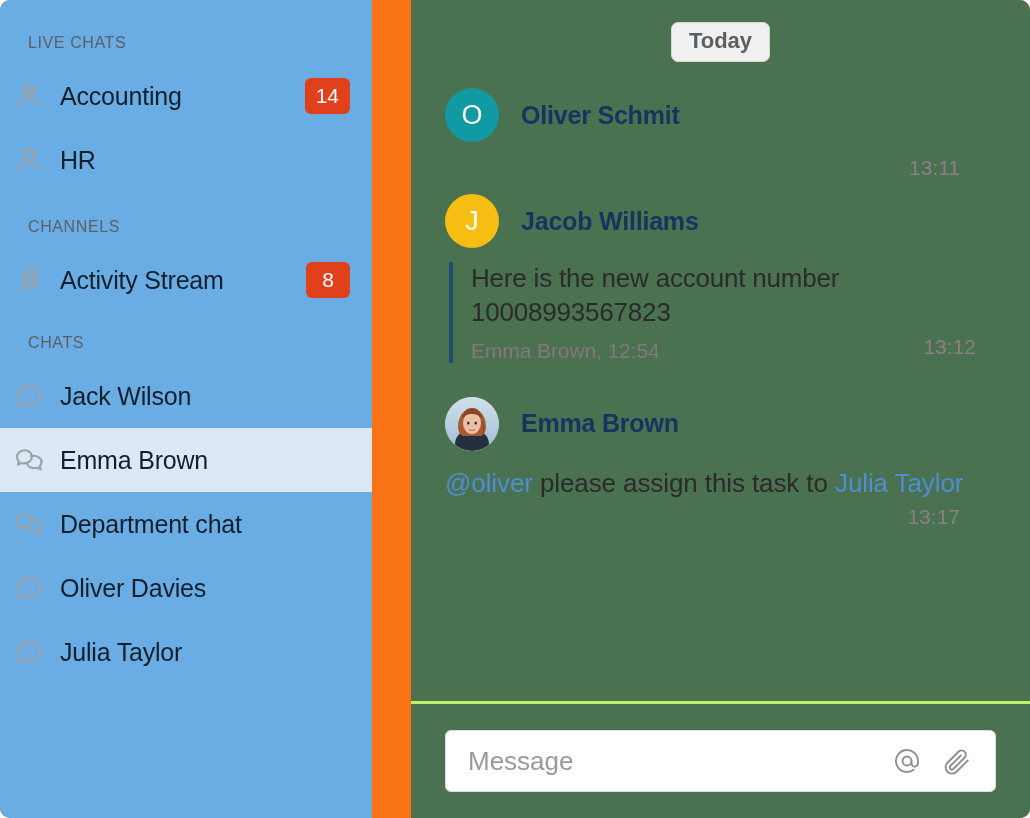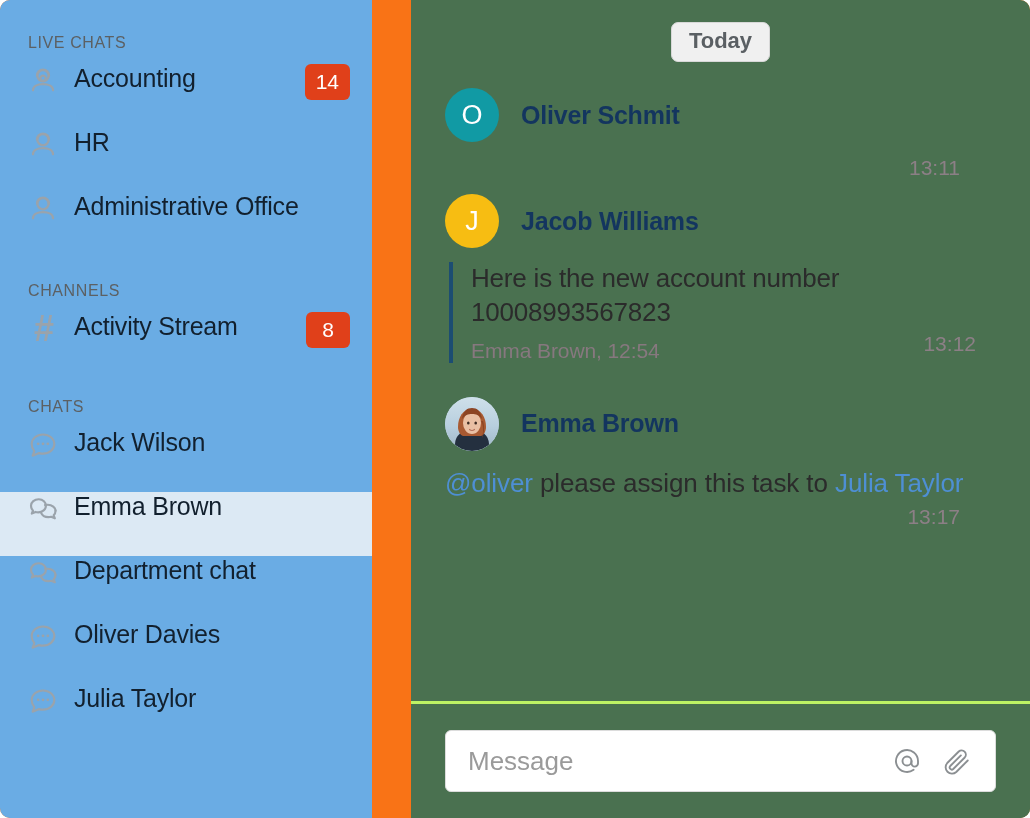--- a/index.html
+++ b/index.html
@@ -35,23 +35,23 @@
     font-weight: 400;
     padding-left: 28px;
     margin-bottom: 12px;
   }
   .sec-live { margin-top: 10px; }
   .sec-channels { margin-top: 26px; }
   .sec-chats { margin-top: 22px; }
 
   .nav-row {
     display: flex;
-    align-items: flex-start;
+    align-items: center;
     height: 64px;
-    padding-left: 26px;
+    padding-left: 12px;
     padding-right: 22px;
     position: relative;
   }
   .nav-row.selected { background: #dce9f4; }
   .nav-icon {
     width: 34px; height: 34px;
     flex: 0 0 34px;
     display: flex; align-items: center; justify-content: center;
     margin-right: 14px;
   }
@@ -233,30 +233,20 @@
       <span class="nav-icon">
         <svg width="32" height="32" viewBox="0 0 24 24" fill="none" stroke="#9aa3ab" stroke-width="1.7" stroke-linecap="round" stroke-linejoin="round">
           <circle cx="12" cy="8" r="4.2"></circle>
           <path d="M7.5 8 a4.5 4.5 0 0 1 9 0"></path>
           <path d="M4.5 19 c0-3 3.3-4.6 7.5-4.6 s7.5 1.6 7.5 4.6"></path>
         </svg>
       </span>
       <span class="nav-label">HR</span>
     </div>
 
-    <div class="nav-row">
-      <span class="nav-icon">
-        <svg width="32" height="32" viewBox="0 0 24 24" fill="none" stroke="#9aa3ab" stroke-width="1.7" stroke-linecap="round" stroke-linejoin="round">
-          <circle cx="12" cy="8" r="4.2"></circle>
-          <path d="M7.5 8 a4.5 4.5 0 0 1 9 0"></path>
-          <path d="M4.5 19 c0-3 3.3-4.6 7.5-4.6 s7.5 1.6 7.5 4.6"></path>
-        </svg>
-      </span>
-      <span class="nav-label">Administrative Office</span>
-    </div>
 
     <div class="section-title sec-channels">CHANNELS</div>
 
     <div class="nav-row">
       <span class="nav-icon">
         <span class="hash-icon">#</span>
       </span>
       <span class="nav-label">Activity Stream</span>
       <span class="badge">8</span>
     </div>
@@ -339,21 +329,21 @@
         <span class="time-bottom">13:11</span>
       </div>
 
       <div class="msg" style="margin-top:14px;">
         <div class="msg-head">
           <span class="avatar yellow">J</span>
           <span class="author">Jacob Williams</span>
         </div>
         <div class="quote">
           <div class="quote-text">Here is the new account number 10008993567823</div>
-          <div style="display:flex;align-items:flex-start;">
+          <div style="display:flex;align-items:center;">
             <div class="quote-meta">Emma Brown, 12:54</div>
             <span class="time-bottom" style="margin-left:auto;padding-right:20px;">13:12</span>
           </div>
         </div>
       </div>
 
       <div class="msg" style="margin-top:34px;">
         <div class="msg-head">
           <span class="avatar photo">
             <svg width="54" height="54" viewBox="0 0 54 54">

